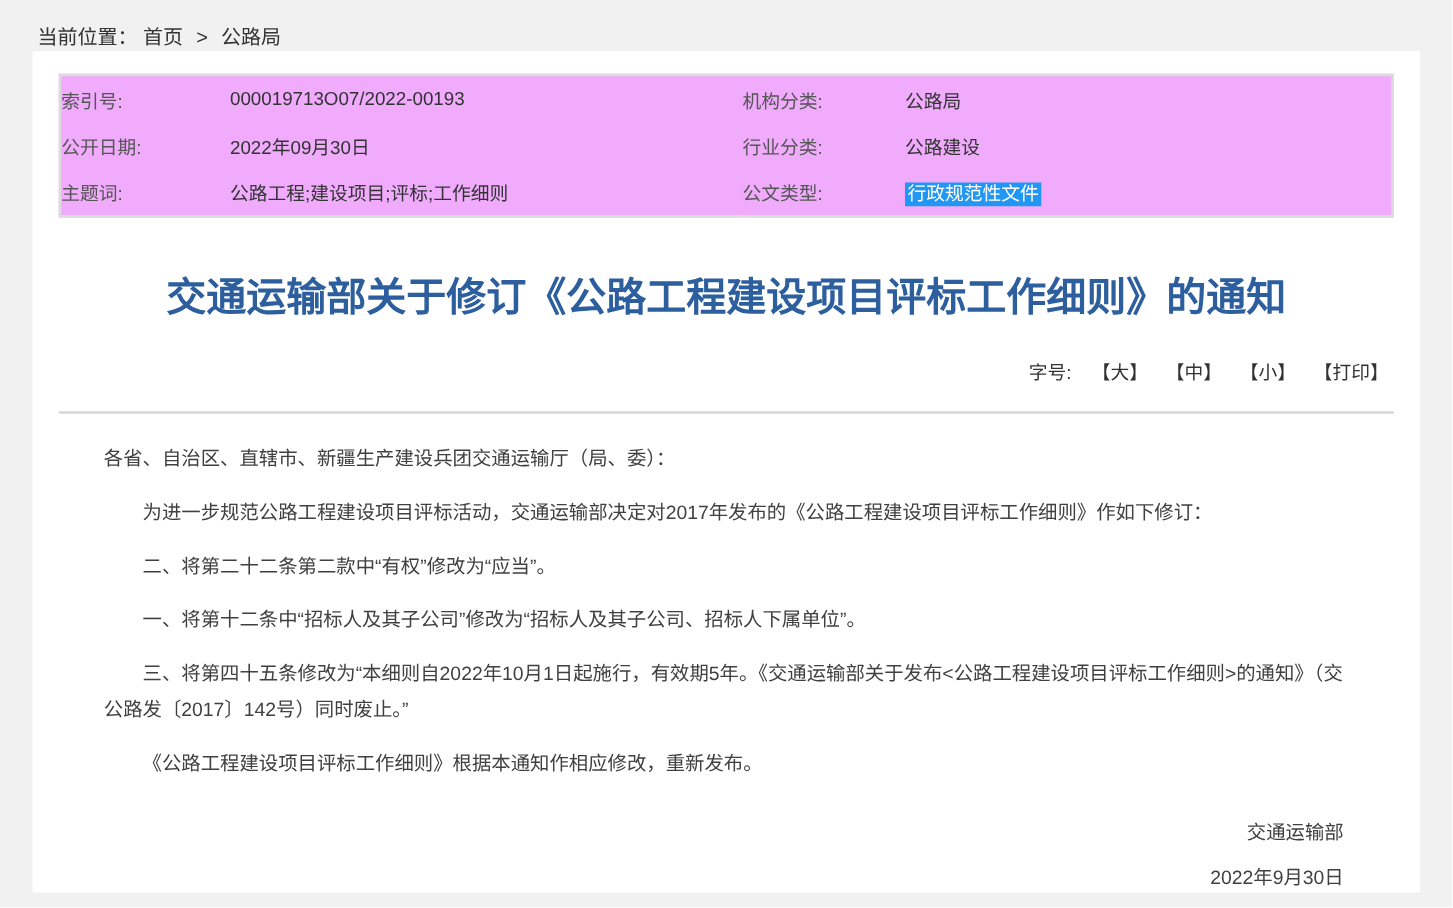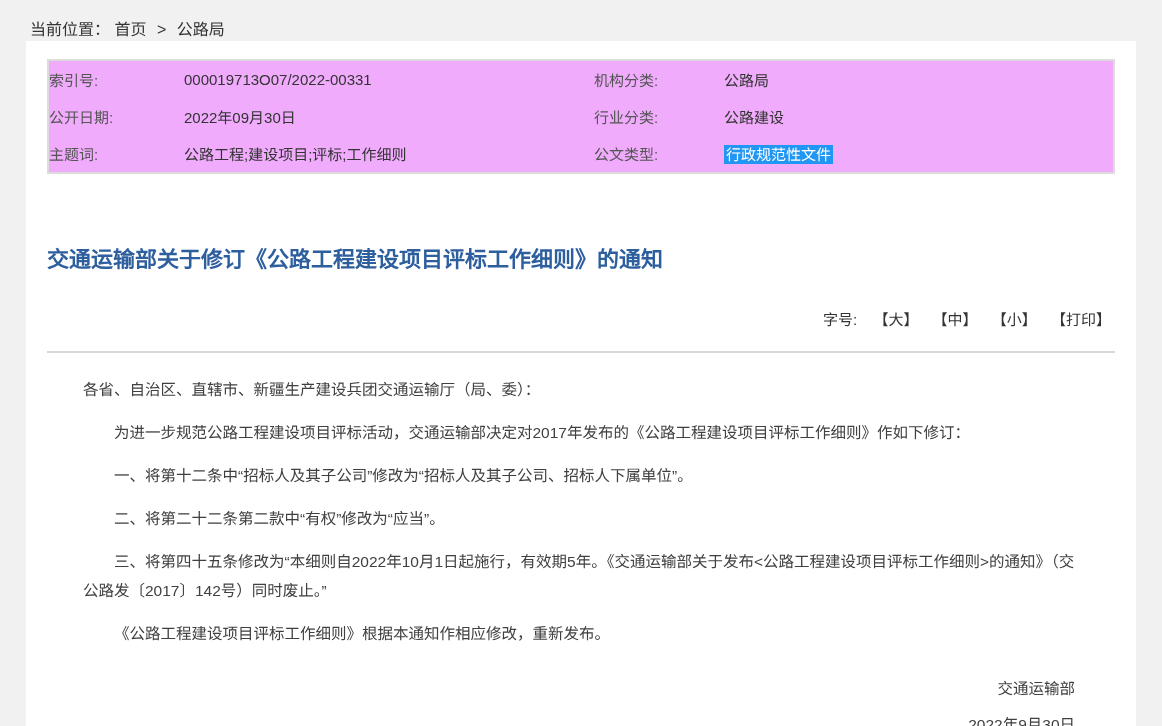--- a/index.html
+++ b/index.html
@@ -32,24 +32,24 @@
   td.mvalue{color:#333;width:410px;}
   td.mlabel2{color:#555;padding-left:15px;width:130px;}
   td.mvalue2{color:#333;}
   .highlight{
     background:var(--highlight-bg,#2196f3);
     color:var(--highlight-text,#fff);
     padding:1px 2px;
   }
   
   h1.doc-title{
-    text-align:left;
+    text-align:center;
     color:var(--title-color,#2d5f9e);
-    font-size:22px;font-weight:bold;
-    margin:66px 0 28px 0;line-height:40px;
+    font-size:32px;font-weight:bold;
+    margin:44px 0 28px 0;line-height:40px;
   }
   
   .toolbar{
     text-align:right;font-size:15px;color:#333;
     padding:0 4px 22px 0;border-bottom:2px solid #d8d8d8;
   }
   .toolbar .tool-btn{
     background:none;border:none;font:inherit;color:#333;cursor:pointer;
     padding:0;margin-left:10px;
   }
@@ -79,21 +79,21 @@
     <span class="sep">&gt;</span>
     <a>公路局</a>
   </div>
 
   <div class="card">
 
     <table class="meta">
       <tbody>
         <tr>
           <td class="mlabel">索引号:</td>
-          <td class="mvalue">000019713O07/2022-00331</td>
+          <td class="mvalue">000019713O07/2022-00193</td>
           <td class="mlabel2">机构分类:</td>
           <td class="mvalue2">公路局</td>
         </tr>
         <tr>
           <td class="mlabel">公开日期:</td>
           <td class="mvalue">2022年09月30日</td>
           <td class="mlabel2">行业分类:</td>
           <td class="mvalue2">公路建设</td>
         </tr>
         <tr>
@@ -113,22 +113,22 @@
       <span class="tool-label">字号:</span>
       <button class="tool-btn">【大】</button>
       <button class="tool-btn">【中】</button>
       <button class="tool-btn">【小】</button>
       <button class="tool-btn">【打印】</button>
     </div>
 
     <div class="article-body">
       <p>各省、自治区、直辖市、新疆生产建设兵团交通运输厅（局、委）：</p>
       <p class="indent">为进一步规范公路工程建设项目评标活动，交通运输部决定对2017年发布的《公路工程建设项目评标工作细则》作如下修订：</p>
+      <p class="indent">二、将第二十二条第二款中“有权”修改为“应当”。</p>
       <p class="indent">一、将第十二条中“招标人及其子公司”修改为“招标人及其子公司、招标人下属单位”。</p>
-      <p class="indent">二、将第二十二条第二款中“有权”修改为“应当”。</p>
       <p class="indent">三、将第四十五条修改为“本细则自2022年10月1日起施行，有效期5年。《交通运输部关于发布&lt;公路工程建设项目评标工作细则&gt;的通知》（交公路发〔2017〕142号）同时废止。”</p>
       <p class="indent">《公路工程建设项目评标工作细则》根据本通知作相应修改，重新发布。</p>
     </div>
 
     <div class="signature">
       <div>交通运输部</div>
       <div>2022年9月30日</div>
     </div>
 
   </div>

